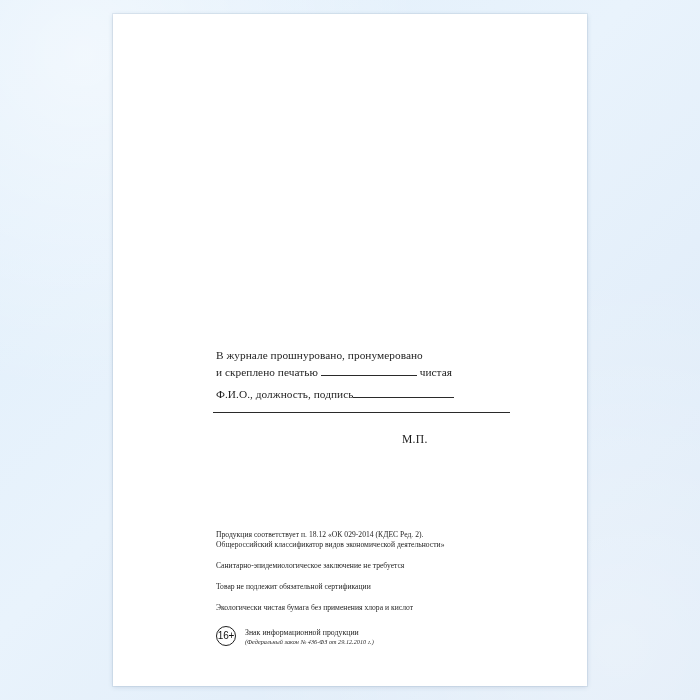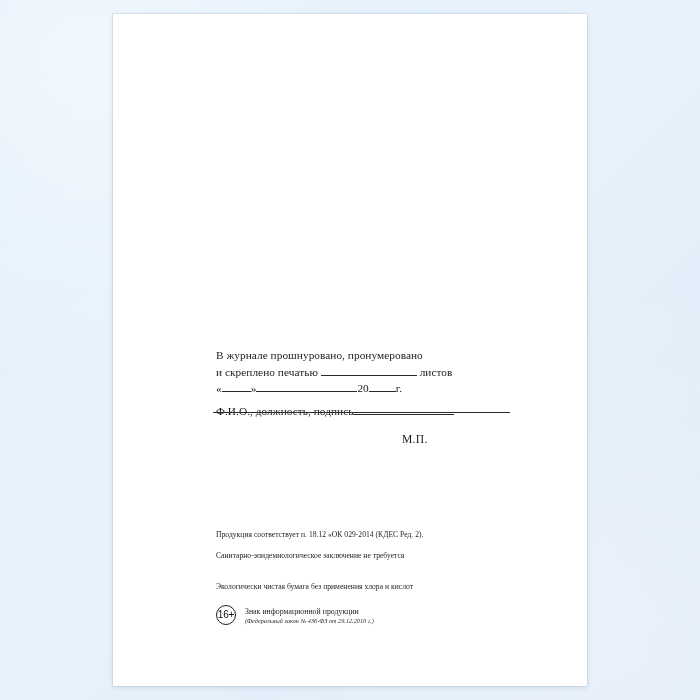--- a/index.html
+++ b/index.html
@@ -152,39 +152,38 @@
 <div id="stage">
 
   <div class="page">
     <div class="inner">
 
       <div class="cert-block">
         <div class="row r1">В журнале прошнуровано, пронумеровано</div>
         <div class="row r2">
           <span>и скреплено печатью</span>
           <span class="rule w90"></span>
-          <span>листов</span>
-        </div>
-        <div class="row r3">
-          <span>«</span><span class="rule w28"></span><span>»</span><span class="rule w98"></span><span>20</span><span class="rule w26"></span><span>г.</span>
+          <span>чистая</span>
         </div>
         <div class="row r4">
           <span>Ф.И.О., должность, подпись</span><span class="rule w98"></span>
         </div>
       </div>
 
       <div class="long-rule"></div>
 
       <div class="mp">М.П.</div>
 
       <div class="legal">
         <p>Продукция соответствует п. 18.12 «ОК 029-2014 (КДЕС Ред. 2).</p>
+        <p>Общероссийский классификатор видов экономической деятельности»</p>
         <div class="gap"></div>
         <p>Санитарно-эпидемиологическое заключение не требуется</p>
         <div class="gap"></div>
+        <p>Товар не подлежит обязательной сертификации</p>
         <div class="gap"></div>
         <p>Экологически чистая бумага без применения хлора и кислот</p>
 
         <div class="sig-row">
           <div class="age-badge">16+</div>
           <p class="t1">Знак информационной продукции</p>
           <p class="t2">(Федеральный закон № 436-ФЗ от 29.12.2010 г.)</p>
         </div>
       </div>
 

